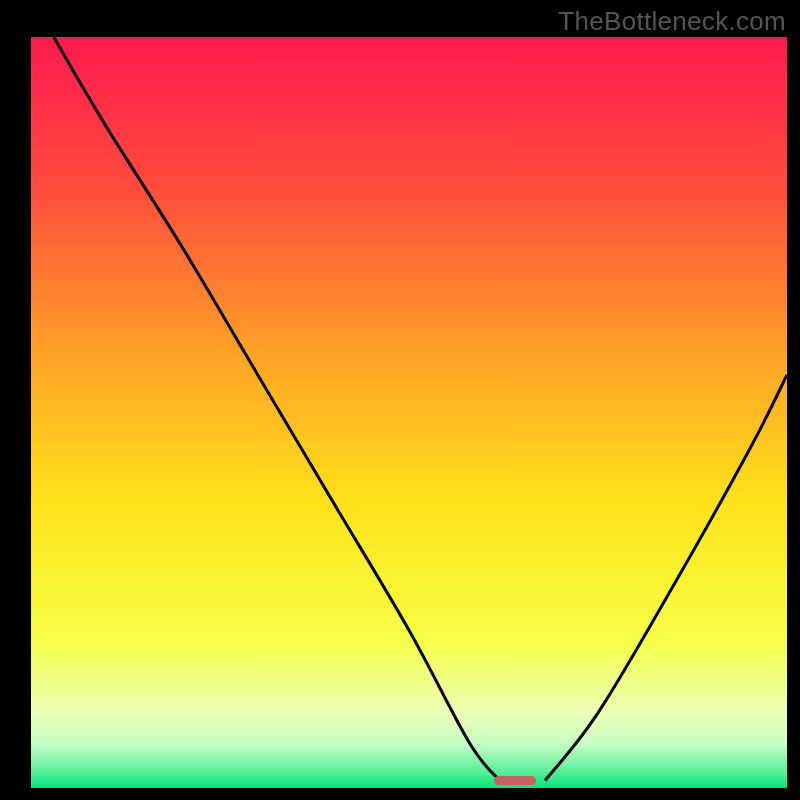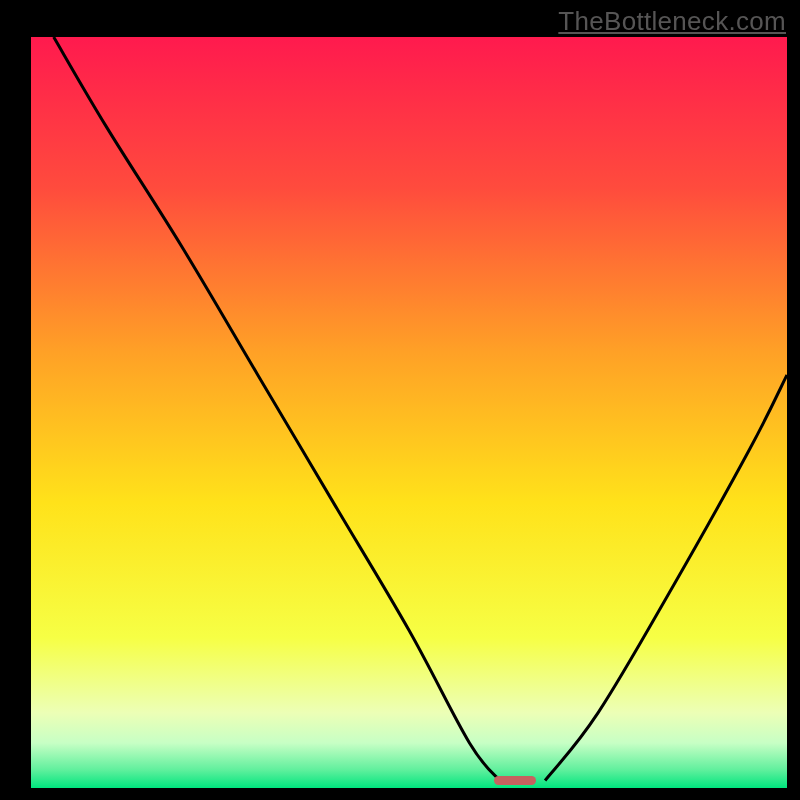--- a/index.html
+++ b/index.html
@@ -18,21 +18,20 @@
   }
   .watermark {
     position: absolute;
     top: 6px;
     right: 14px;
     color: #565555;
     font-size: 26px;
     font-weight: 500;
     letter-spacing: 0.3px;
     z-index: 10;
-    text-decoration: underline;
   }
   .plot-frame {
     position: absolute;
     left: 31px;
     top: 37px;
     width: 756px;
     height: 751px;
     background: #000;
   }
   .gradient-bg {

